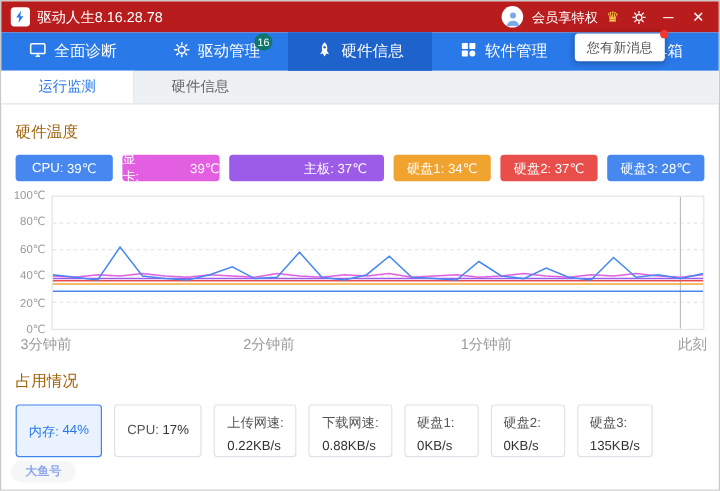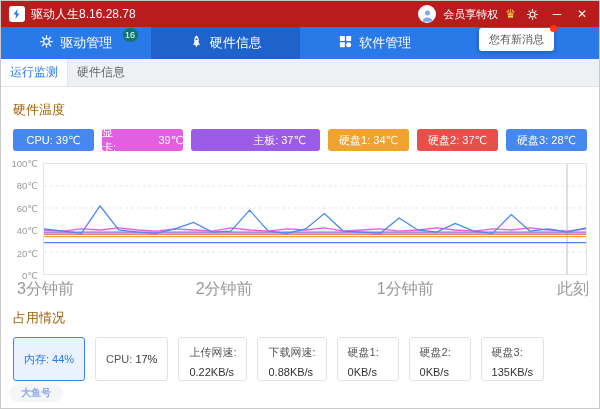--- a/index.html
+++ b/index.html
@@ -20,37 +20,37 @@
   .nav-tab { flex: 1; display: flex; align-items: center; justify-content: center; gap: 6px; color: #fff; font-size: 13px; position: relative; cursor: default; }
   .nav-tab.active { background: #1e63cc; }
   .nav-badge { position: absolute; top: 1px; right: 13px; background: #0f766e; color: #fff; font-size: 9px; min-width: 15px; height: 14px; line-height: 14px; border-radius: 8px; text-align: center; padding: 0 2px; }
 
   
   .tooltip { position: absolute; top: 27px; right: 45px; background: #fff; border-radius: 3px; padding: 4px 10px; font-size: 11px; color: #555; box-shadow: 0 1px 5px rgba(0,0,0,.3); z-index: 20; }
   .tooltip .dot { position: absolute; top: -3px; right: -3px; width: 7px; height: 7px; background: #f3392f; border-radius: 50%; }
 
   
   .subtabs { height: 28px; background: #eef1f4; display: flex; border-bottom: 1px solid #e2e5e9; }
-  .subtab { padding: 0 9px; display: flex; align-items: center; font-size: 12px; color: #666; cursor: default; }
+  .subtab { padding: 0 31px; display: flex; align-items: center; font-size: 12px; color: #666; cursor: default; }
   .subtab.active { background: #fff; color: #2a79e8; border-right: 1px solid #e2e5e9; }
 
   
   .content { padding: 0 12px; }
   .section-title { font-size: 13px; font-weight: normal; color: #a16207; margin: 14px 0 10px; }
 
   .badges { display: flex; gap: 8px; }
   .badge { flex: 1; height: 22px; border-radius: 3px; color: #fff; font-size: 11px; display: flex; align-items: center; justify-content: center; gap: 3px; }
 
   .chart-wrap { display: grid; grid-template-columns: 30px 1fr; margin-top: 12px; }
   .ylabels { position: relative; }
   .ylabel { position: absolute; right: 5px; transform: translateY(-50%); font-size: 9.5px; color: #999; white-space: nowrap; }
   .yl0 { top: 0; } .yl1 { top: 20%; } .yl2 { top: 40%; } .yl3 { top: 60%; } .yl4 { top: 80%; } .yl5 { top: 100%; }
   .plot { height: 112px; border: 1px solid #e2e4e8; background: #fff; }
   .plot svg { width: 100%; height: 100%; display: block; }
-  .xlabels { grid-column: 2; position: relative; height: 16px; margin-top: 4px; font-size: 16px; color: #999; text-decoration: underline; }
+  .xlabels { grid-column: 2; position: relative; height: 16px; margin-top: 4px; font-size: 12px; color: #999; text-decoration: underline; }
   .xlabel { position: absolute; top: 0; white-space: nowrap; }
   .xl0 { left: -26px; } .xl1 { left: 33.3%; transform: translateX(-50%); } .xl2 { left: 66.6%; transform: translateX(-50%); } .xl3 { right: -2px; }
 
   .cards { display: flex; gap: 10px; margin-top: 2px; }
   .card { border: 1px solid #dfe2e6; border-radius: 3px; height: 44px; padding: 7px 10px; font-size: 11px; color: #555; min-width: 62px; background: #fff; }
   .card .card-value { color: #333; display: block; margin-top: 6px; }
   .card-inline { display: flex; align-items: center; gap: 3px; padding: 0 10px; }
   .card-inline .card-value { display: inline; margin-top: 0; }
   .card.active { background: #e9f2fe; border-color: #3d86f0; color: #2a79e8; }
   .card.active .card-value { color: #2a79e8; }
@@ -90,20 +90,29 @@
       <span class="tb-btn">✕</span>
     </div>
   </div>
 
   <div class="tooltip">
     <span>您有新消息</span>
     <span class="dot"></span>
   </div>
 
   <div class="navbar">
+    <div class="nav-tab">
+      <span>
+        <svg viewBox="0 0 24 24" width="15" height="15" fill="none" stroke="#fff" stroke-width="2">
+            <rect x="2.5" y="4" width="19" height="13" rx="1.5"></rect>
+            <path d="M9 20.5h6M12 17v3.5"></path>
+          </svg>
+      </span>
+      <span>全面诊断</span>
+    </div>
     <div class="nav-tab">
       <span>
         <svg viewBox="0 0 24 24" width="15" height="15" fill="none" stroke="#fff" stroke-width="2">
             <circle cx="12" cy="12" r="4.5"></circle>
             <path d="M12 2v4M12 18v4M2 12h4M18 12h4M4.9 4.9l2.8 2.8M16.3 16.3l2.8 2.8M19.1 4.9l-2.8 2.8M7.7 16.3l-2.8 2.8"></path>
           </svg>
       </span>
       <span>驱动管理</span>
       <span class="nav-badge">16</span>
     </div>

